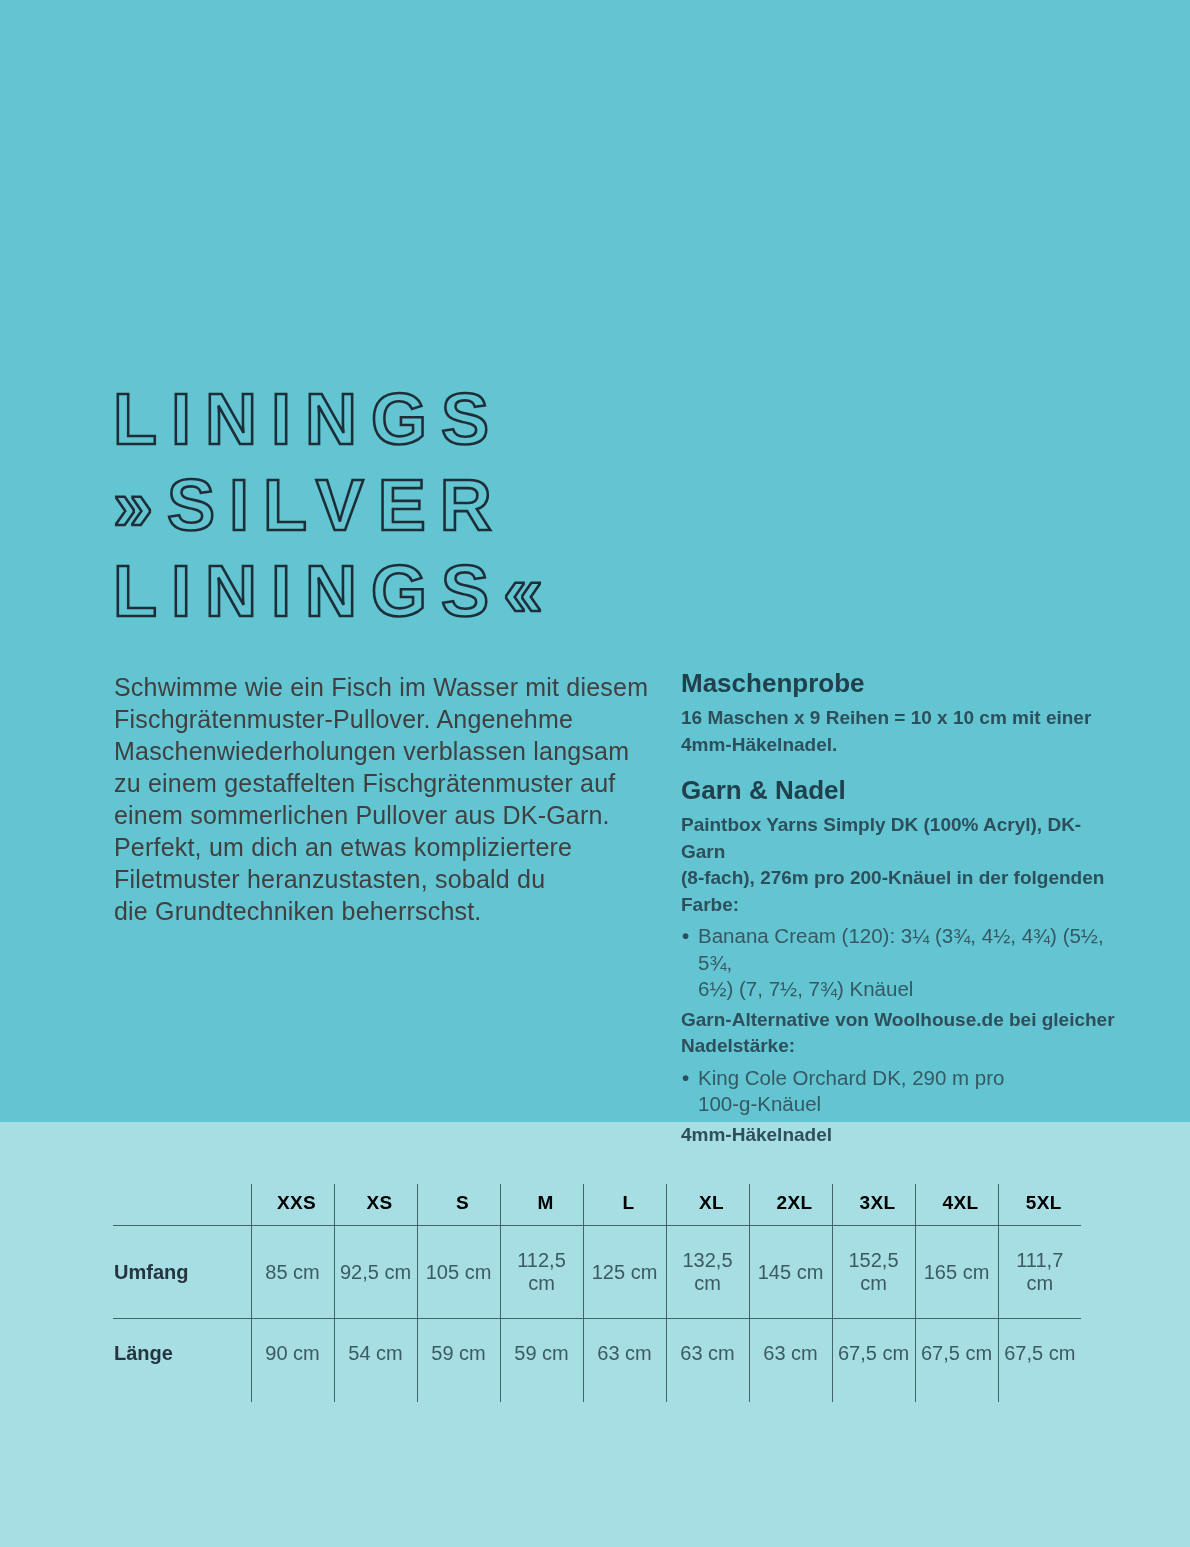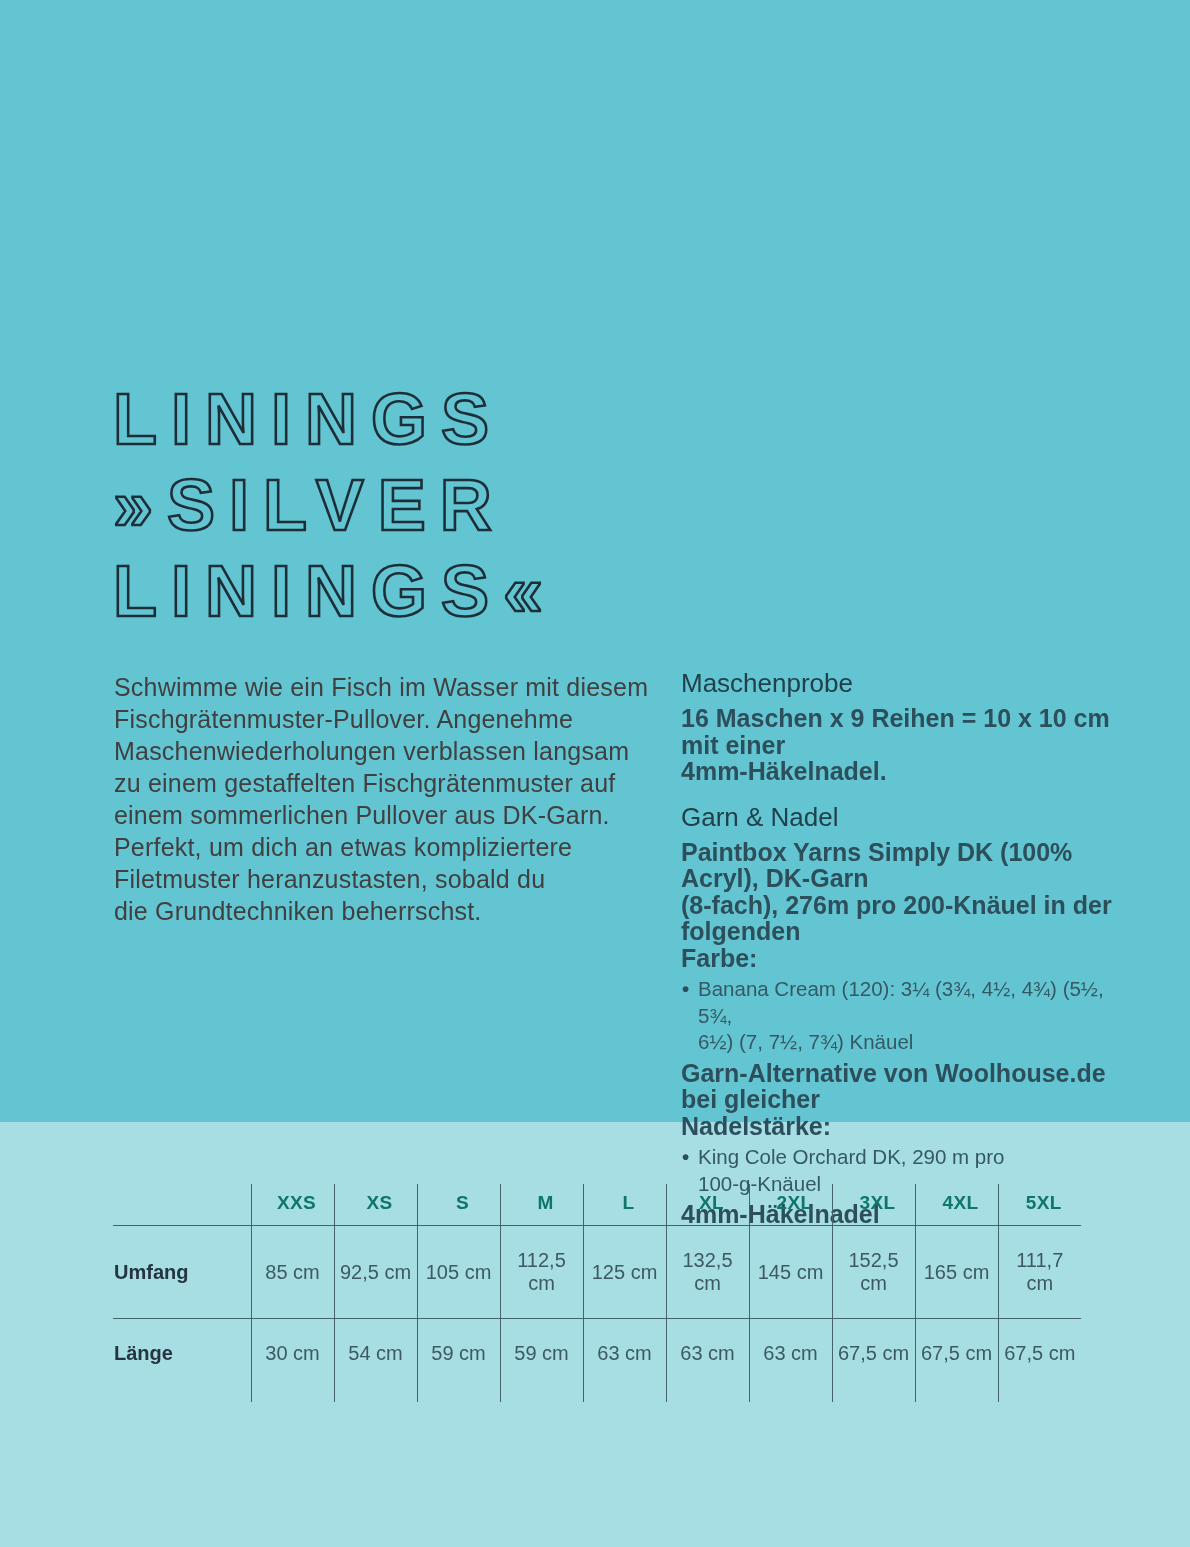--- a/index.html
+++ b/index.html
@@ -42,27 +42,27 @@
     color:#404040;
     letter-spacing:0.2px;
   }
   .lines{white-space:pre-line;}
   
   .details{
     position:absolute;left:681px;top:668px;width:440px;
     color:#2d4f5b;
   }
   .details h3{
-    font-size:26px;line-height:30px;font-weight:400;
+    font-size:26px;line-height:30px;font-weight:700;
     color:#20404c;
     margin-bottom:7px;
   }
   .details h3.second{margin-top:17px;}
   .details p{
-    font-size:25px;line-height:26.5px;font-weight:700;
+    font-size:19px;line-height:26.5px;font-weight:700;
     color:#2d4f5b;
     margin-bottom:5px;
   }
   .details ul{
     list-style:none;
     margin:1px 0 4px 0;
   }
   .details li{
     position:relative;
     padding-left:17px;
@@ -83,21 +83,21 @@
     table-layout:fixed;
     width:968px;
   }
   col.c-label{width:138px;}
   col.c-size{width:83px;}
   th,td{
     font-family:"Liberation Sans",sans-serif;
     vertical-align:middle;
   }
   thead th{
-    font-size:19px;font-weight:700;color:#0f766e;
+    font-size:19px;font-weight:700;color:#000000;
     letter-spacing:0.4px;
     text-align:center;
     padding:8px 2px 11px 10px;
     border-bottom:1px solid #44636c;
   }
   thead th.corner{border-bottom:1px solid #44636c;}
   tbody th{
     font-size:20px;font-weight:700;color:#24353f;
     text-align:left;
     padding:23px 2px 23px 1px;
@@ -212,21 +212,21 @@
         <td>112,5 cm</td>
         <td>125 cm</td>
         <td>132,5 cm</td>
         <td>145 cm</td>
         <td>152,5 cm</td>
         <td>165 cm</td>
         <td>111,7 cm</td>
       </tr>
       <tr>
         <th>Länge</th>
-        <td>30 cm</td>
+        <td>90 cm</td>
         <td>54 cm</td>
         <td>59 cm</td>
         <td>59 cm</td>
         <td>63 cm</td>
         <td>63 cm</td>
         <td>63 cm</td>
         <td>67,5 cm</td>
         <td>67,5 cm</td>
         <td>67,5 cm</td>
       </tr>

